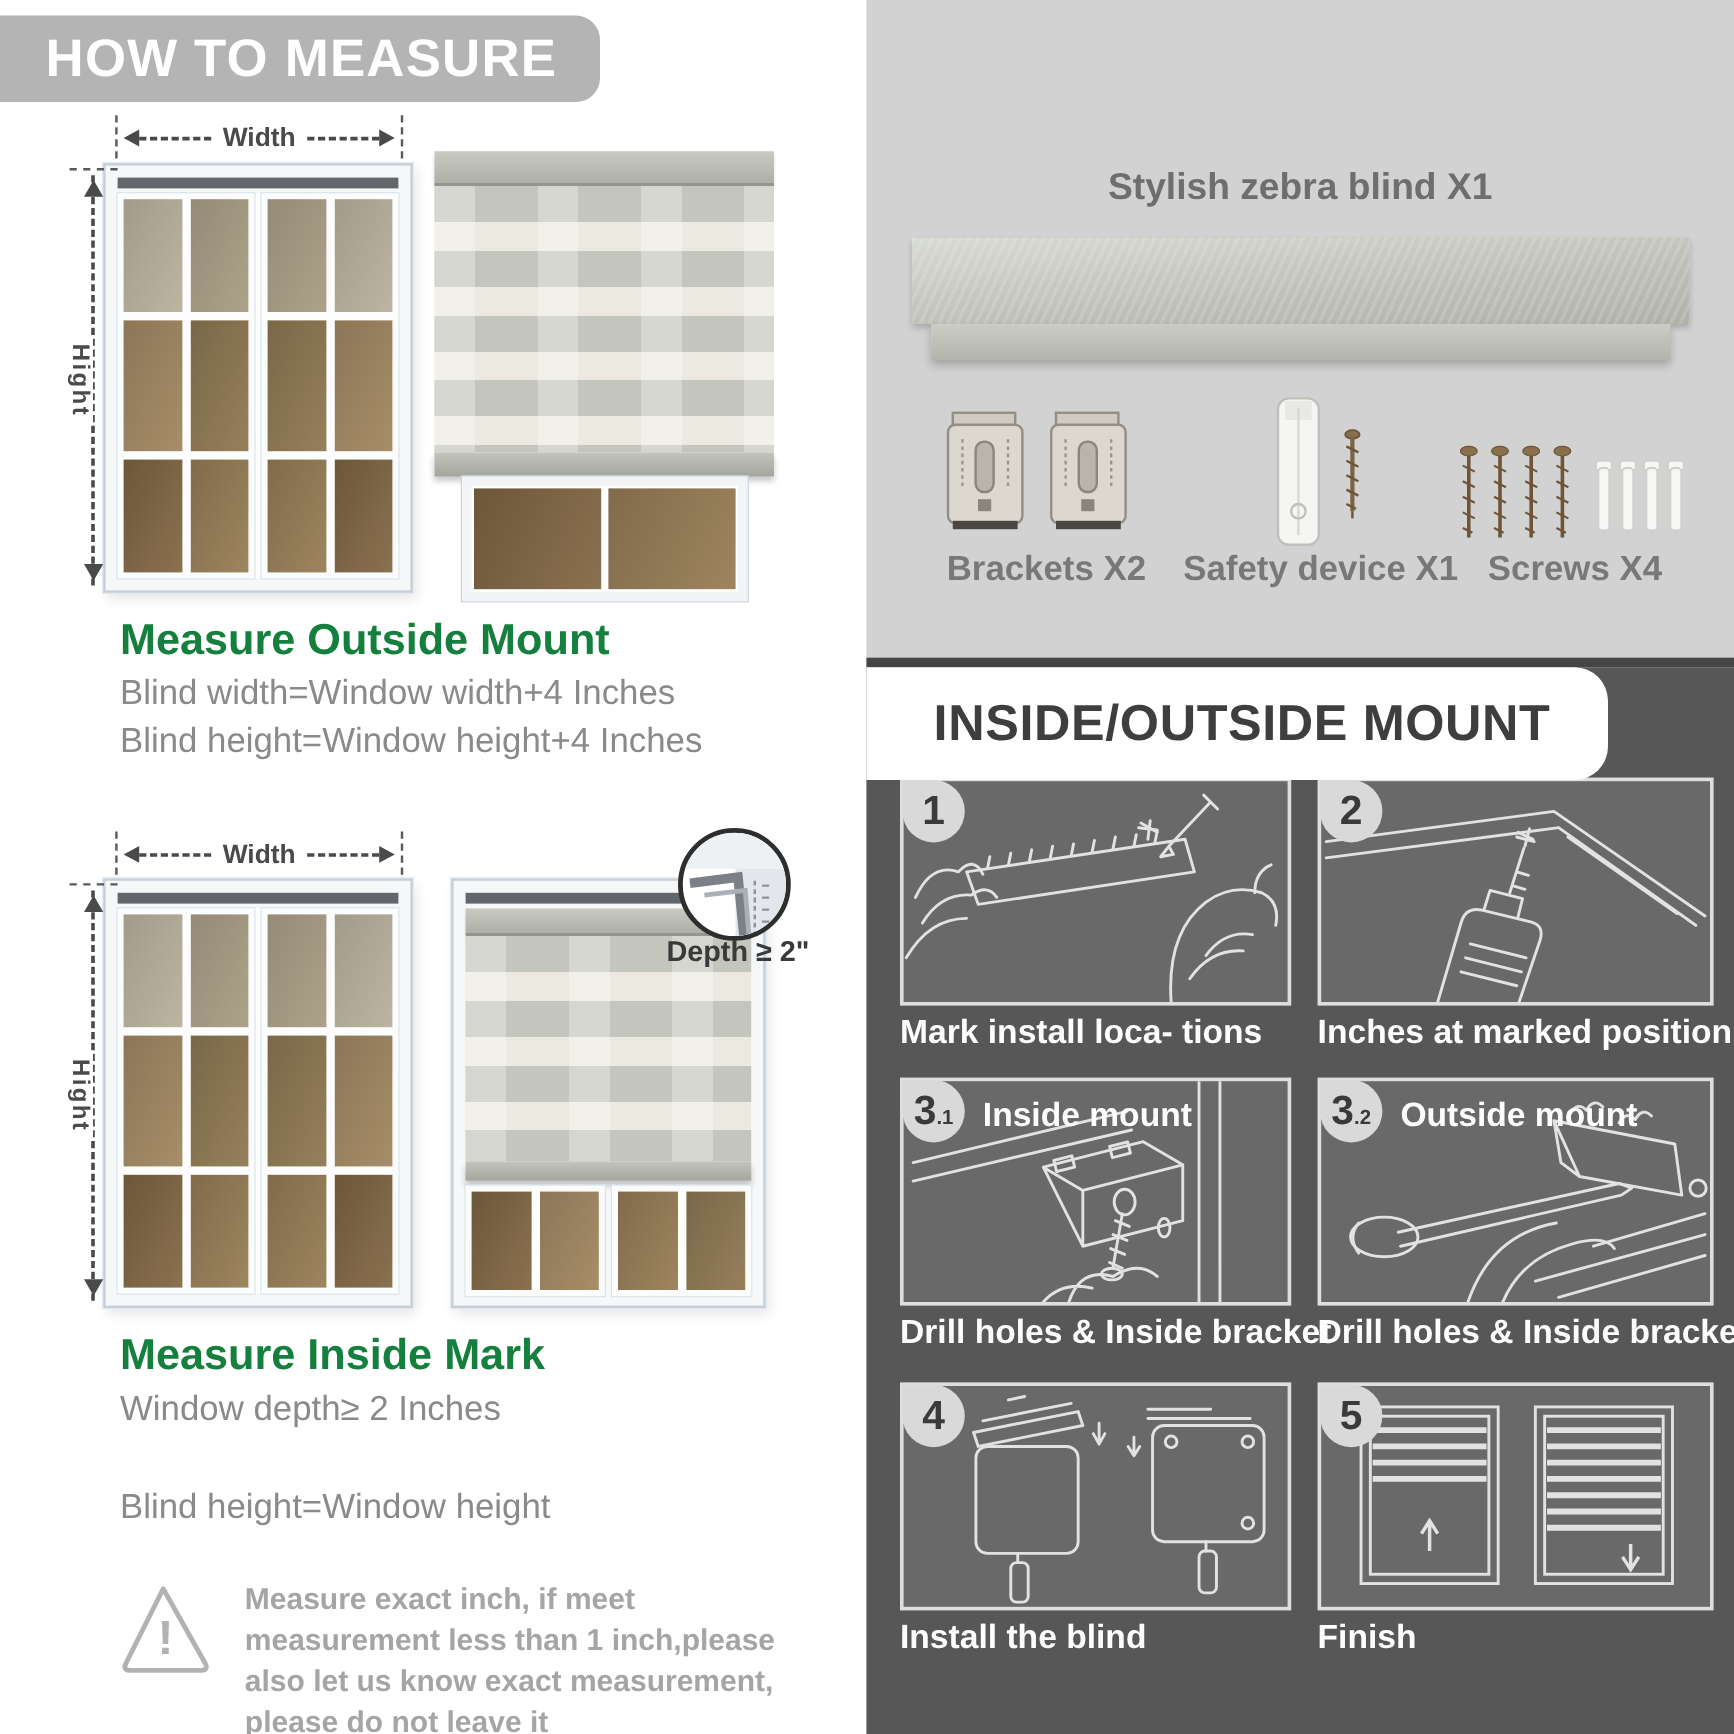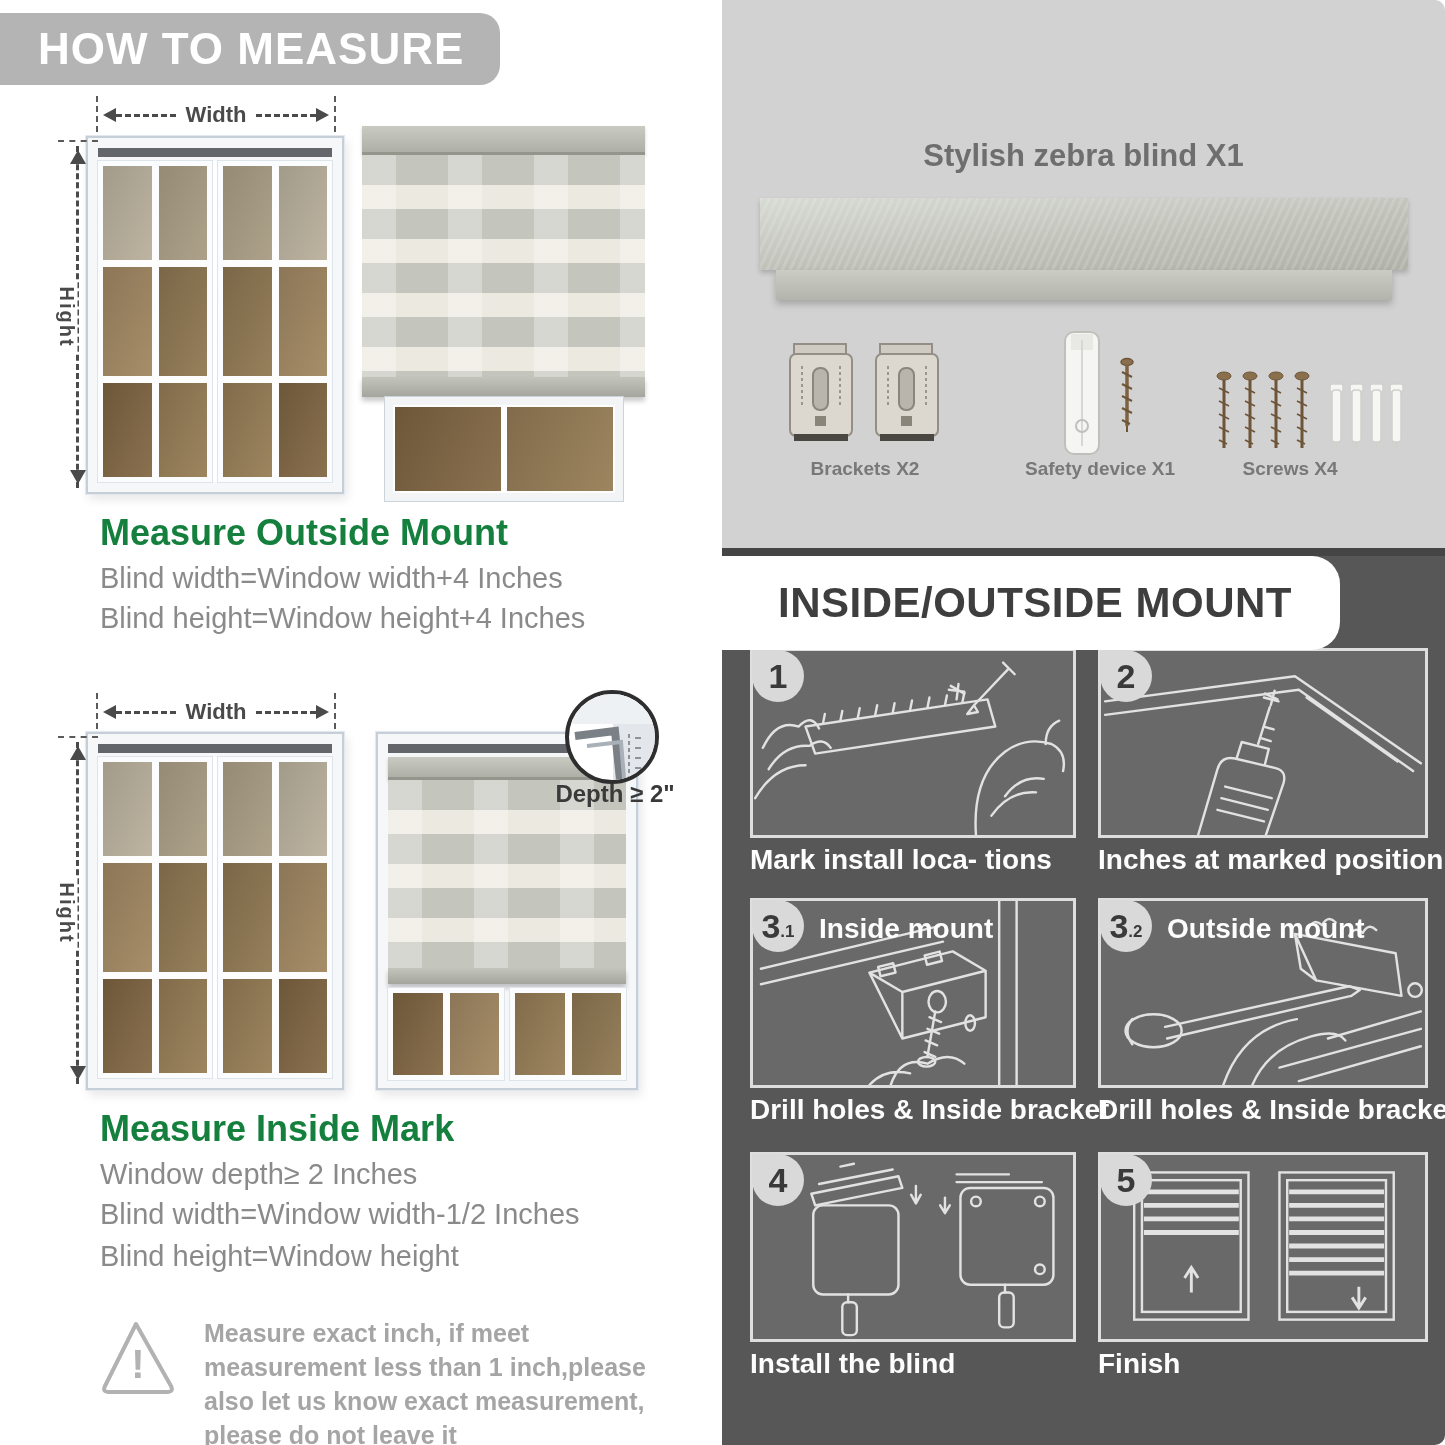--- a/index.html
+++ b/index.html
@@ -1,17 +1,17 @@
 <!DOCTYPE html>
 <html><head>
 <meta charset="utf-8">
 <style>
   html,body{margin:0;padding:0;background:#fff;}
   .canvas{position:relative;width:1445px;height:1445px;background:#ffffff;overflow:hidden;
-          font-family:"Liberation Sans",sans-serif;border-radius:10px;}
+          font-family:"Liberation Sans",sans-serif;}
   .abs{position:absolute;}
 
   
   .l-header{left:0;top:13px;width:500px;height:72px;background:#b4b4b4;border-radius:0 20px 20px 0;
             display:flex;align-items:center;padding-left:38px;box-sizing:border-box;
             color:#ffffff;font-size:44px;font-weight:bold;letter-spacing:1px;}
   .sec-title{color:#15803d;font-size:36px;font-weight:bold;}
   .sec-line{color:#8a8a8a;font-size:29px;font-weight:normal;}
 
   
@@ -58,21 +58,21 @@
   .r-hdr-included{left:722px;top:10px;width:366px;height:78px;background:#ffffff;border-radius:0 22px 22px 0;
             display:flex;align-items:center;padding-left:38px;box-sizing:border-box;
             color:#c8c8c8;font-size:40px;font-weight:bold;letter-spacing:1px;}
   .product-lbl{left:722px;top:138px;width:723px;text-align:center;color:#6e6e6e;font-size:31px;font-weight:bold;}
   .headrail{left:760px;top:198px;width:648px;height:72px;
             background:repeating-linear-gradient(115deg,rgba(255,255,255,.13) 0 3px,rgba(255,255,255,0) 3px 7px),
                        linear-gradient(175deg,#d8dad4,#c0c2ba 55%,#b0b2aa);
             box-shadow:0 3px 5px rgba(0,0,0,.18);}
   .headrail2{left:776px;top:270px;width:616px;height:30px;
              background:linear-gradient(#cbcdc5,#b3b5ad);box-shadow:0 4px 7px rgba(0,0,0,.22);}
-  .item-lbl{color:#787878;font-size:19px;font-weight:bold;text-align:center;}
+  .item-lbl{color:#787878;font-size:29px;font-weight:bold;text-align:right;}
 
   .r-divider{left:722px;top:548px;width:723px;height:8px;background:#454545;}
   .r-dark{left:722px;top:556px;width:723px;height:889px;background:#575757;}
   .r-hdr-mount{left:722px;top:556px;width:618px;height:94px;background:#ffffff;border-radius:0 28px 28px 0;
             display:flex;align-items:center;padding-left:56px;box-sizing:border-box;
             color:#3e3e3e;font-size:42px;font-weight:bold;letter-spacing:.5px;z-index:3;}
 
   .panel{border:3px solid #dedede;background:#696969;box-sizing:border-box;}
   .badge{position:absolute;left:-1px;top:-1px;width:52px;height:52px;background:#d9d9d9;
          border-radius:0 50% 50% 50%;display:flex;align-items:center;justify-content:center;
@@ -207,21 +207,20 @@
       <path d="M6,42 L46,37 L51,86" fill="none" stroke="#7b8087" stroke-width="8"></path>
       <path d="M18,52 L52,48 L55,84" fill="none" stroke="#aab0b8" stroke-width="4"></path>
       <path d="M60,40 L60,84" stroke="#8d939b" stroke-width="2" stroke-dasharray="4 3"></path>
       <path d="M66,44 l6,0 m-6,10 l6,0 m-6,10 l6,0 m-6,10 l6,0" stroke="#8d939b" stroke-width="2"></path>
     </svg>
   </div>
   <div class="abs depth-lbl" style="left:545px;top:780px;width:140px;">Depth ≥ 2"</div>
 
   <div class="abs sec-title" style="left:100px;top:1108px;">Measure Inside Mark</div>
   <div class="abs sec-line" style="left:100px;top:1158px;">Window depth≥ 2 Inches</div>
-  <div class="abs sec-line" style="left:100px;top:1198px;">Blind width=Window width-1/2 Inches</div>
   <div class="abs sec-line" style="left:100px;top:1240px;">Blind height=Window height</div>
 
   <div class="abs warning" style="left:98px;top:1316px;">
     <svg width="80" height="84" viewBox="0 0 80 84">
       <path d="M38,8 L73,70 Q76,76 69,76 L11,76 Q4,76 7,70 Z" fill="none" stroke="#b2b2b2" stroke-width="4" stroke-linejoin="round"></path>
       <text x="40" y="62" text-anchor="middle" font-size="40" font-weight="bold" fill="#b2b2b2" font-family="Liberation Sans, sans-serif">!</text>
     </svg>
     <div class="wtext">Measure exact inch, if meet measurement less than 1 inch,please also let us know exact measurement, please do not leave it</div>
   </div>
 

